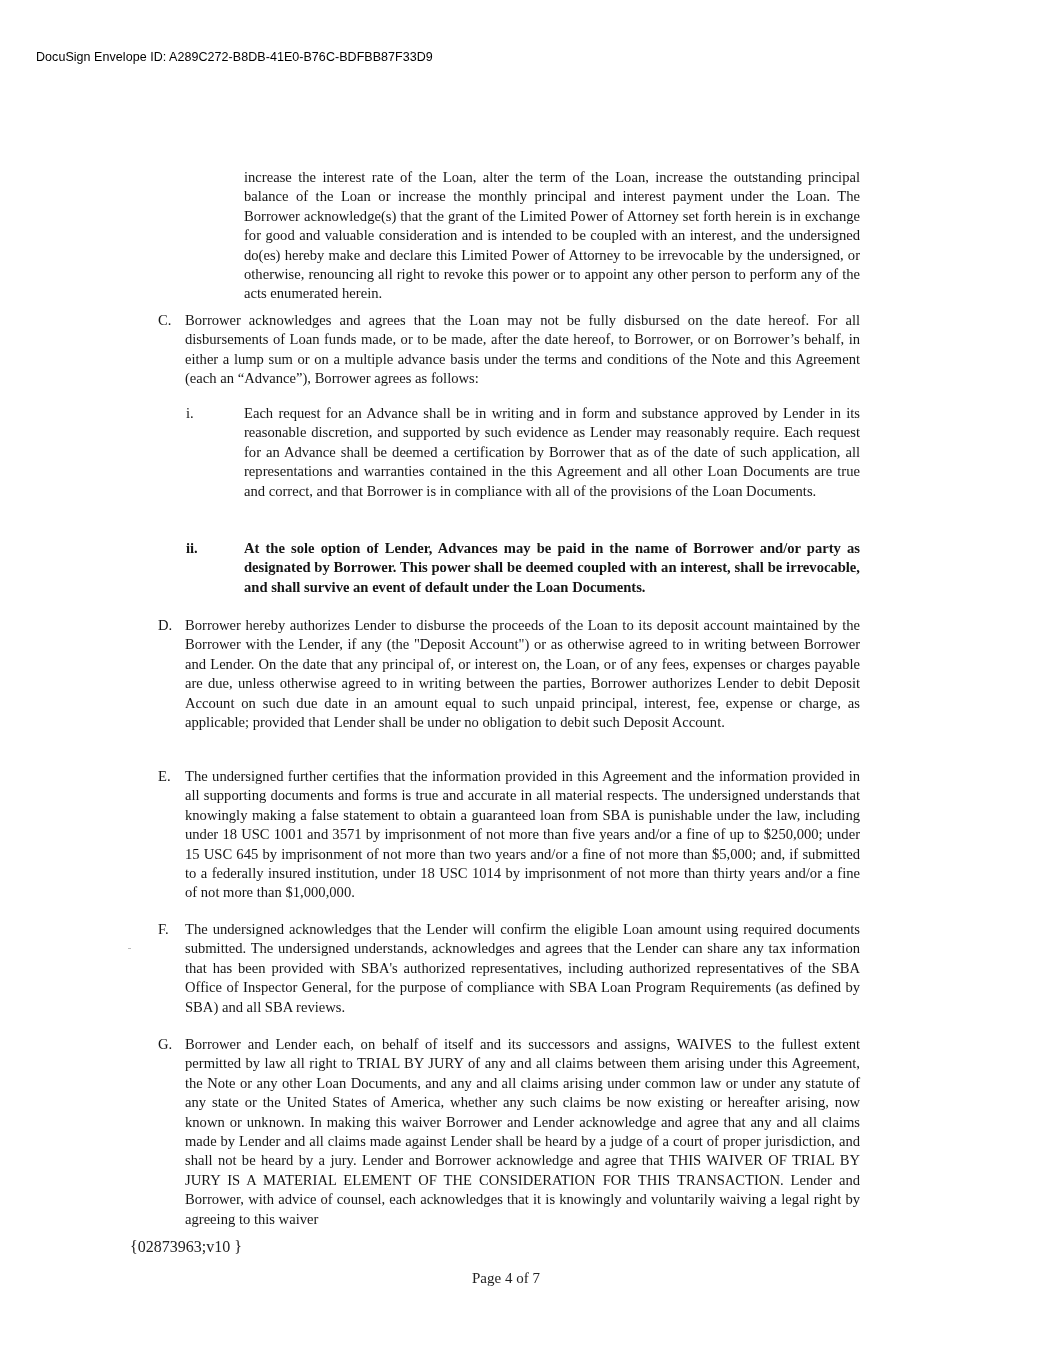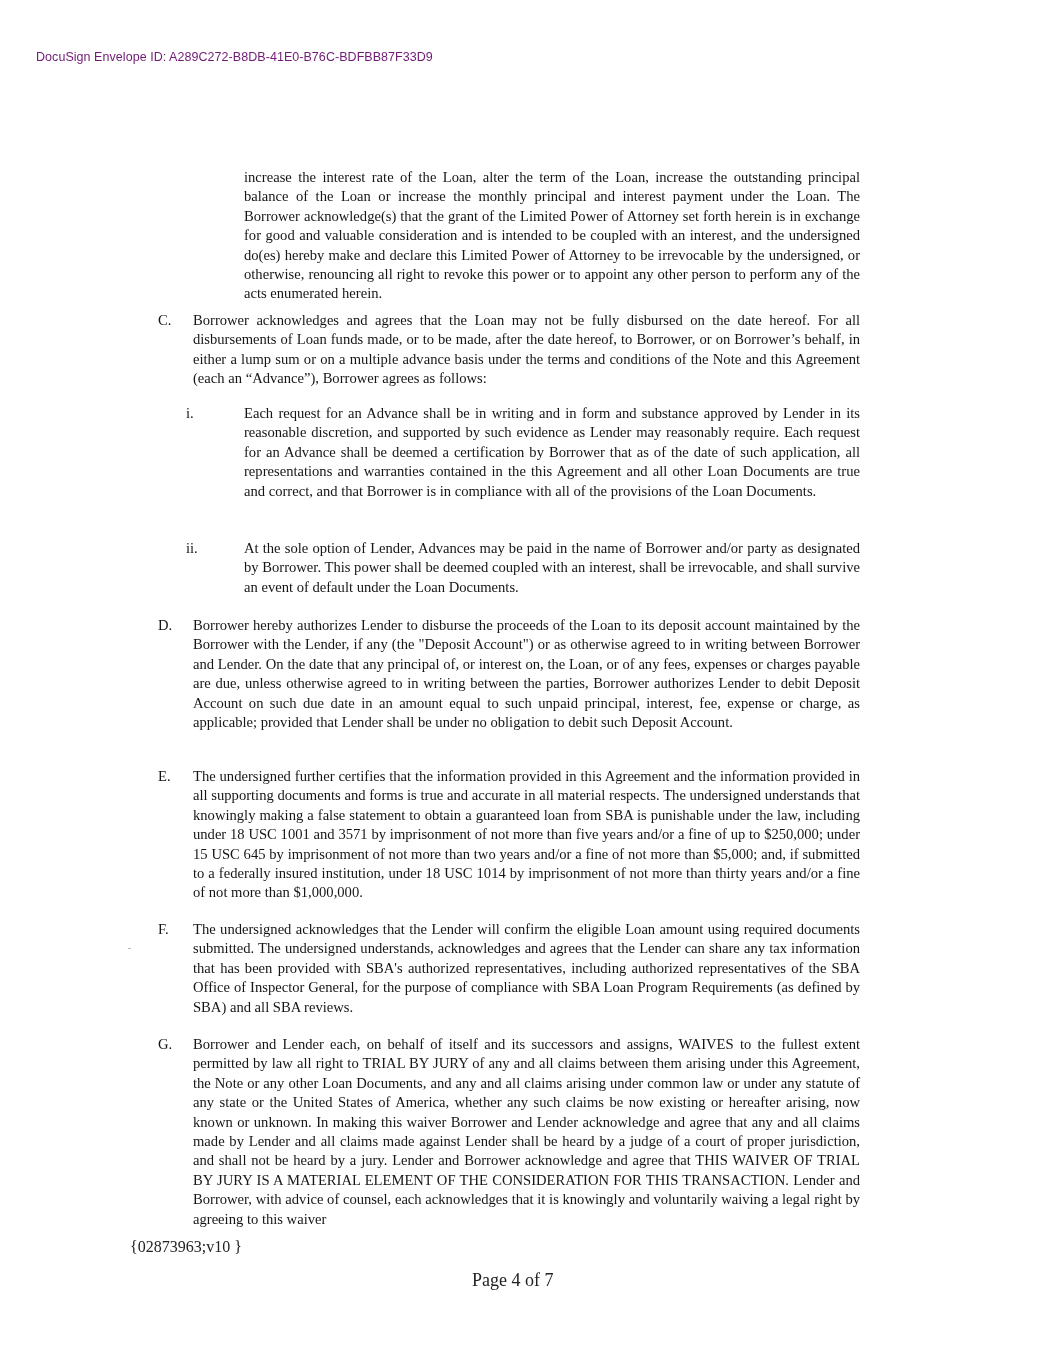--- a/index.html
+++ b/index.html
@@ -13,21 +13,21 @@
       position: relative;
       overflow: hidden;
       color: #111;
     }
     .envelope-id {
       position: absolute;
       left: 36px;
       top: 50px;
       font-family: "Liberation Sans", sans-serif;
       font-size: 12.5px;
-      color: #701a75;
+      color: #000000;
       letter-spacing: 0.05px;
     }
     .doc {
       position: absolute;
       left: 0;
       top: 0;
       width: 1055px;
       font-family: "Liberation Serif", serif;
       font-size: 14.6px;
       line-height: 19.4px;
@@ -50,58 +50,57 @@
       display: flex;
     }
     .section .label {
       width: 27px;
       flex: 0 0 27px;
     }
     .section .body {
       flex: 1 1 auto;
       text-align: justify;
       text-align-last: left;
-      margin-left: 8px;
     }
     .sub {
       position: absolute;
       left: 186px;
       width: 674px;
       display: flex;
     }
     .sub .label {
       width: 58px;
       flex: 0 0 58px;
     }
     .sub .body {
       flex: 1 1 auto;
       text-align: justify;
       text-align-last: left;
     }
     #sec-c { top: 311px; }
     #sub-i { top: 404px; }
-    #sub-ii { top: 539px; }
+    #sub-ii { top: 539px; font-weight: bold; }
     #sec-d { top: 616px; }
     #sec-e { top: 767px; }
     #sec-f { top: 920px; }
     #sec-g { top: 1035px; }
     .doc-number {
       position: absolute;
       left: 130px;
       top: 1238px;
       font-family: "Liberation Serif", serif;
       font-size: 16px;
       color: #222;
     }
     .page-number {
       position: absolute;
       left: 472px;
       top: 1270px;
       font-family: "Liberation Serif", serif;
-      font-size: 18px;
+      font-size: 15px;
       color: #222;
     }
     .speck {
       position: absolute;
       left: 128px;
       top: 948px;
       width: 3px;
       height: 1px;
       background: #bbb;
     }

